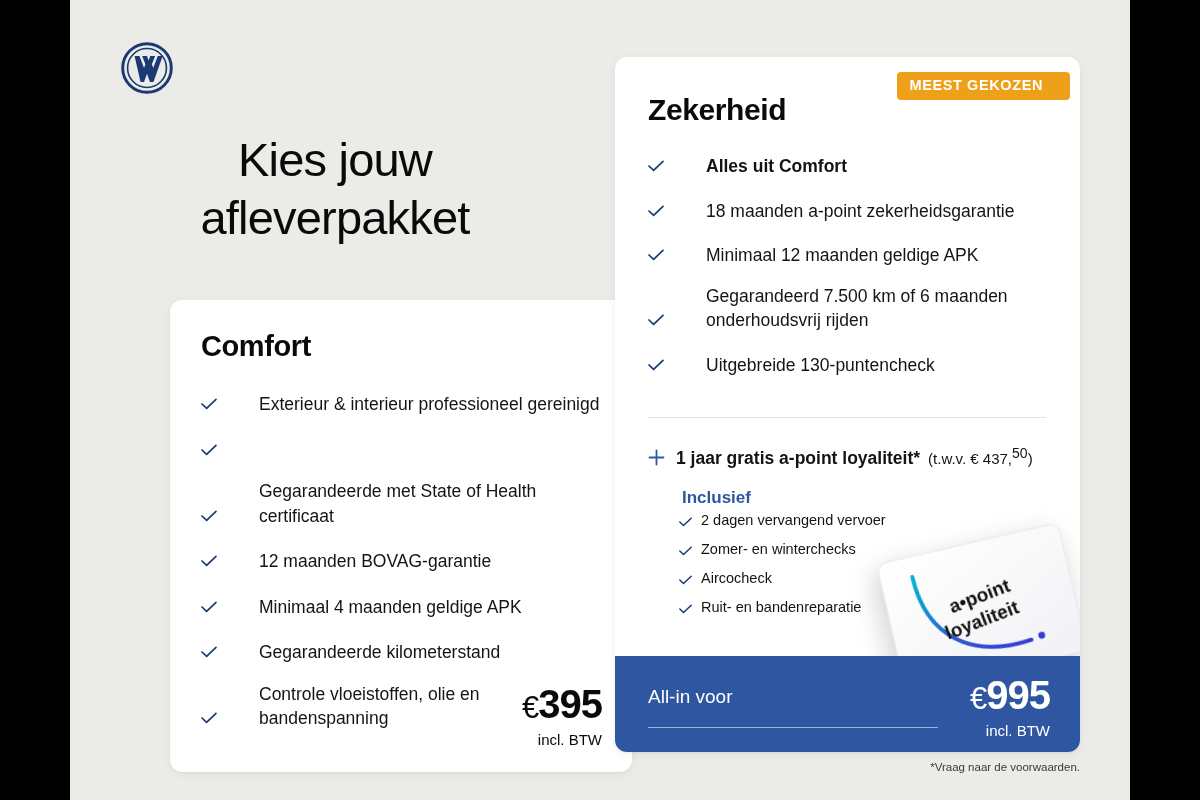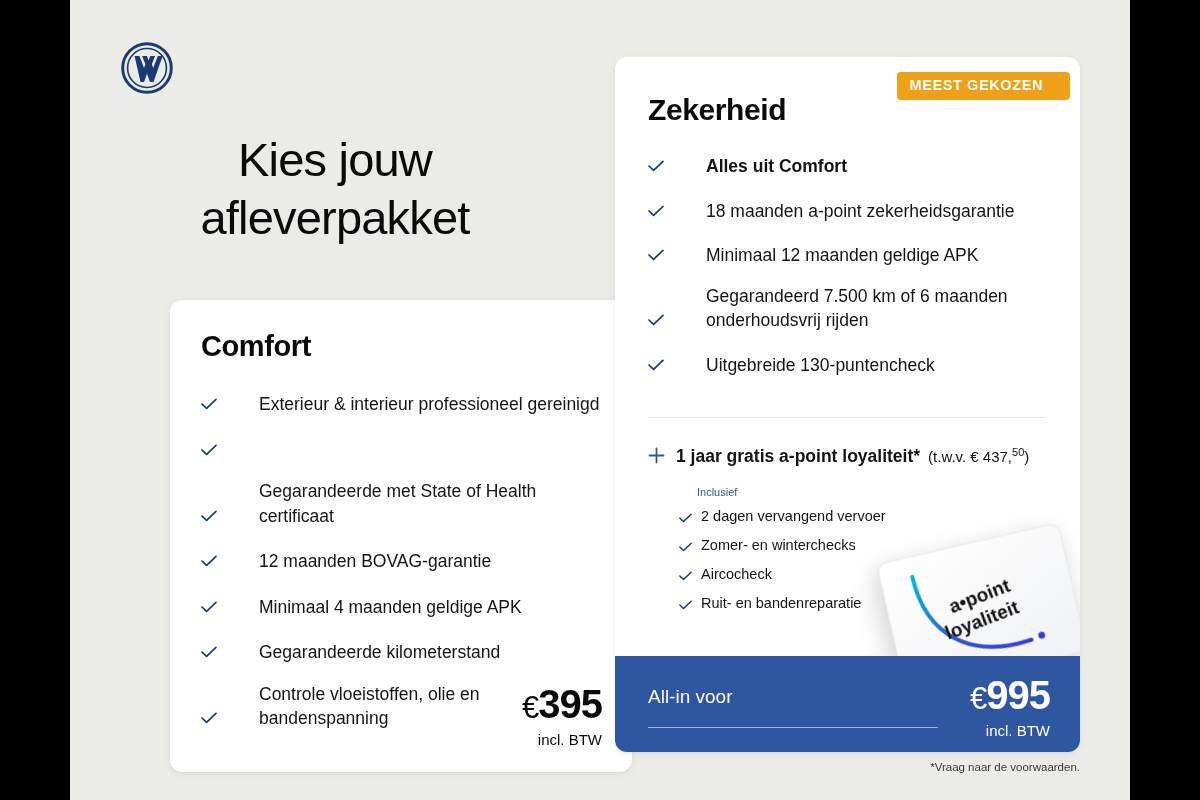--- a/index.html
+++ b/index.html
@@ -198,32 +198,33 @@
     color: #141414;
     white-space: nowrap;
   }
   #loyalty-value {
     font-size: 15px;
     color: #141414;
     margin-left: 8px;
     white-space: nowrap;
   }
   #loyalty-value sup {
-    font-size: 11px;
+    font-size: 14px;
     vertical-align: 6px;
   }
   #inclusief-label {
     margin-top: 19px;
-    margin-left: 49px;
-    font-size: 11px;
+    margin-left: 34px;
+    font-size: 17px;
     color: #2f56a0;
+    font-weight: bold;
   }
   #list-inclusief {
     list-style: none;
-    margin-top: 9px;
+    margin-top: 3px;
     margin-left: 31px;
     text-align: center;
   }
   #list-inclusief li {
     margin-bottom: 8px;
     font-size: 14.5px;
     line-height: 19px;
     color: #141414;
     display: flex;
     align-items: flex-start;

